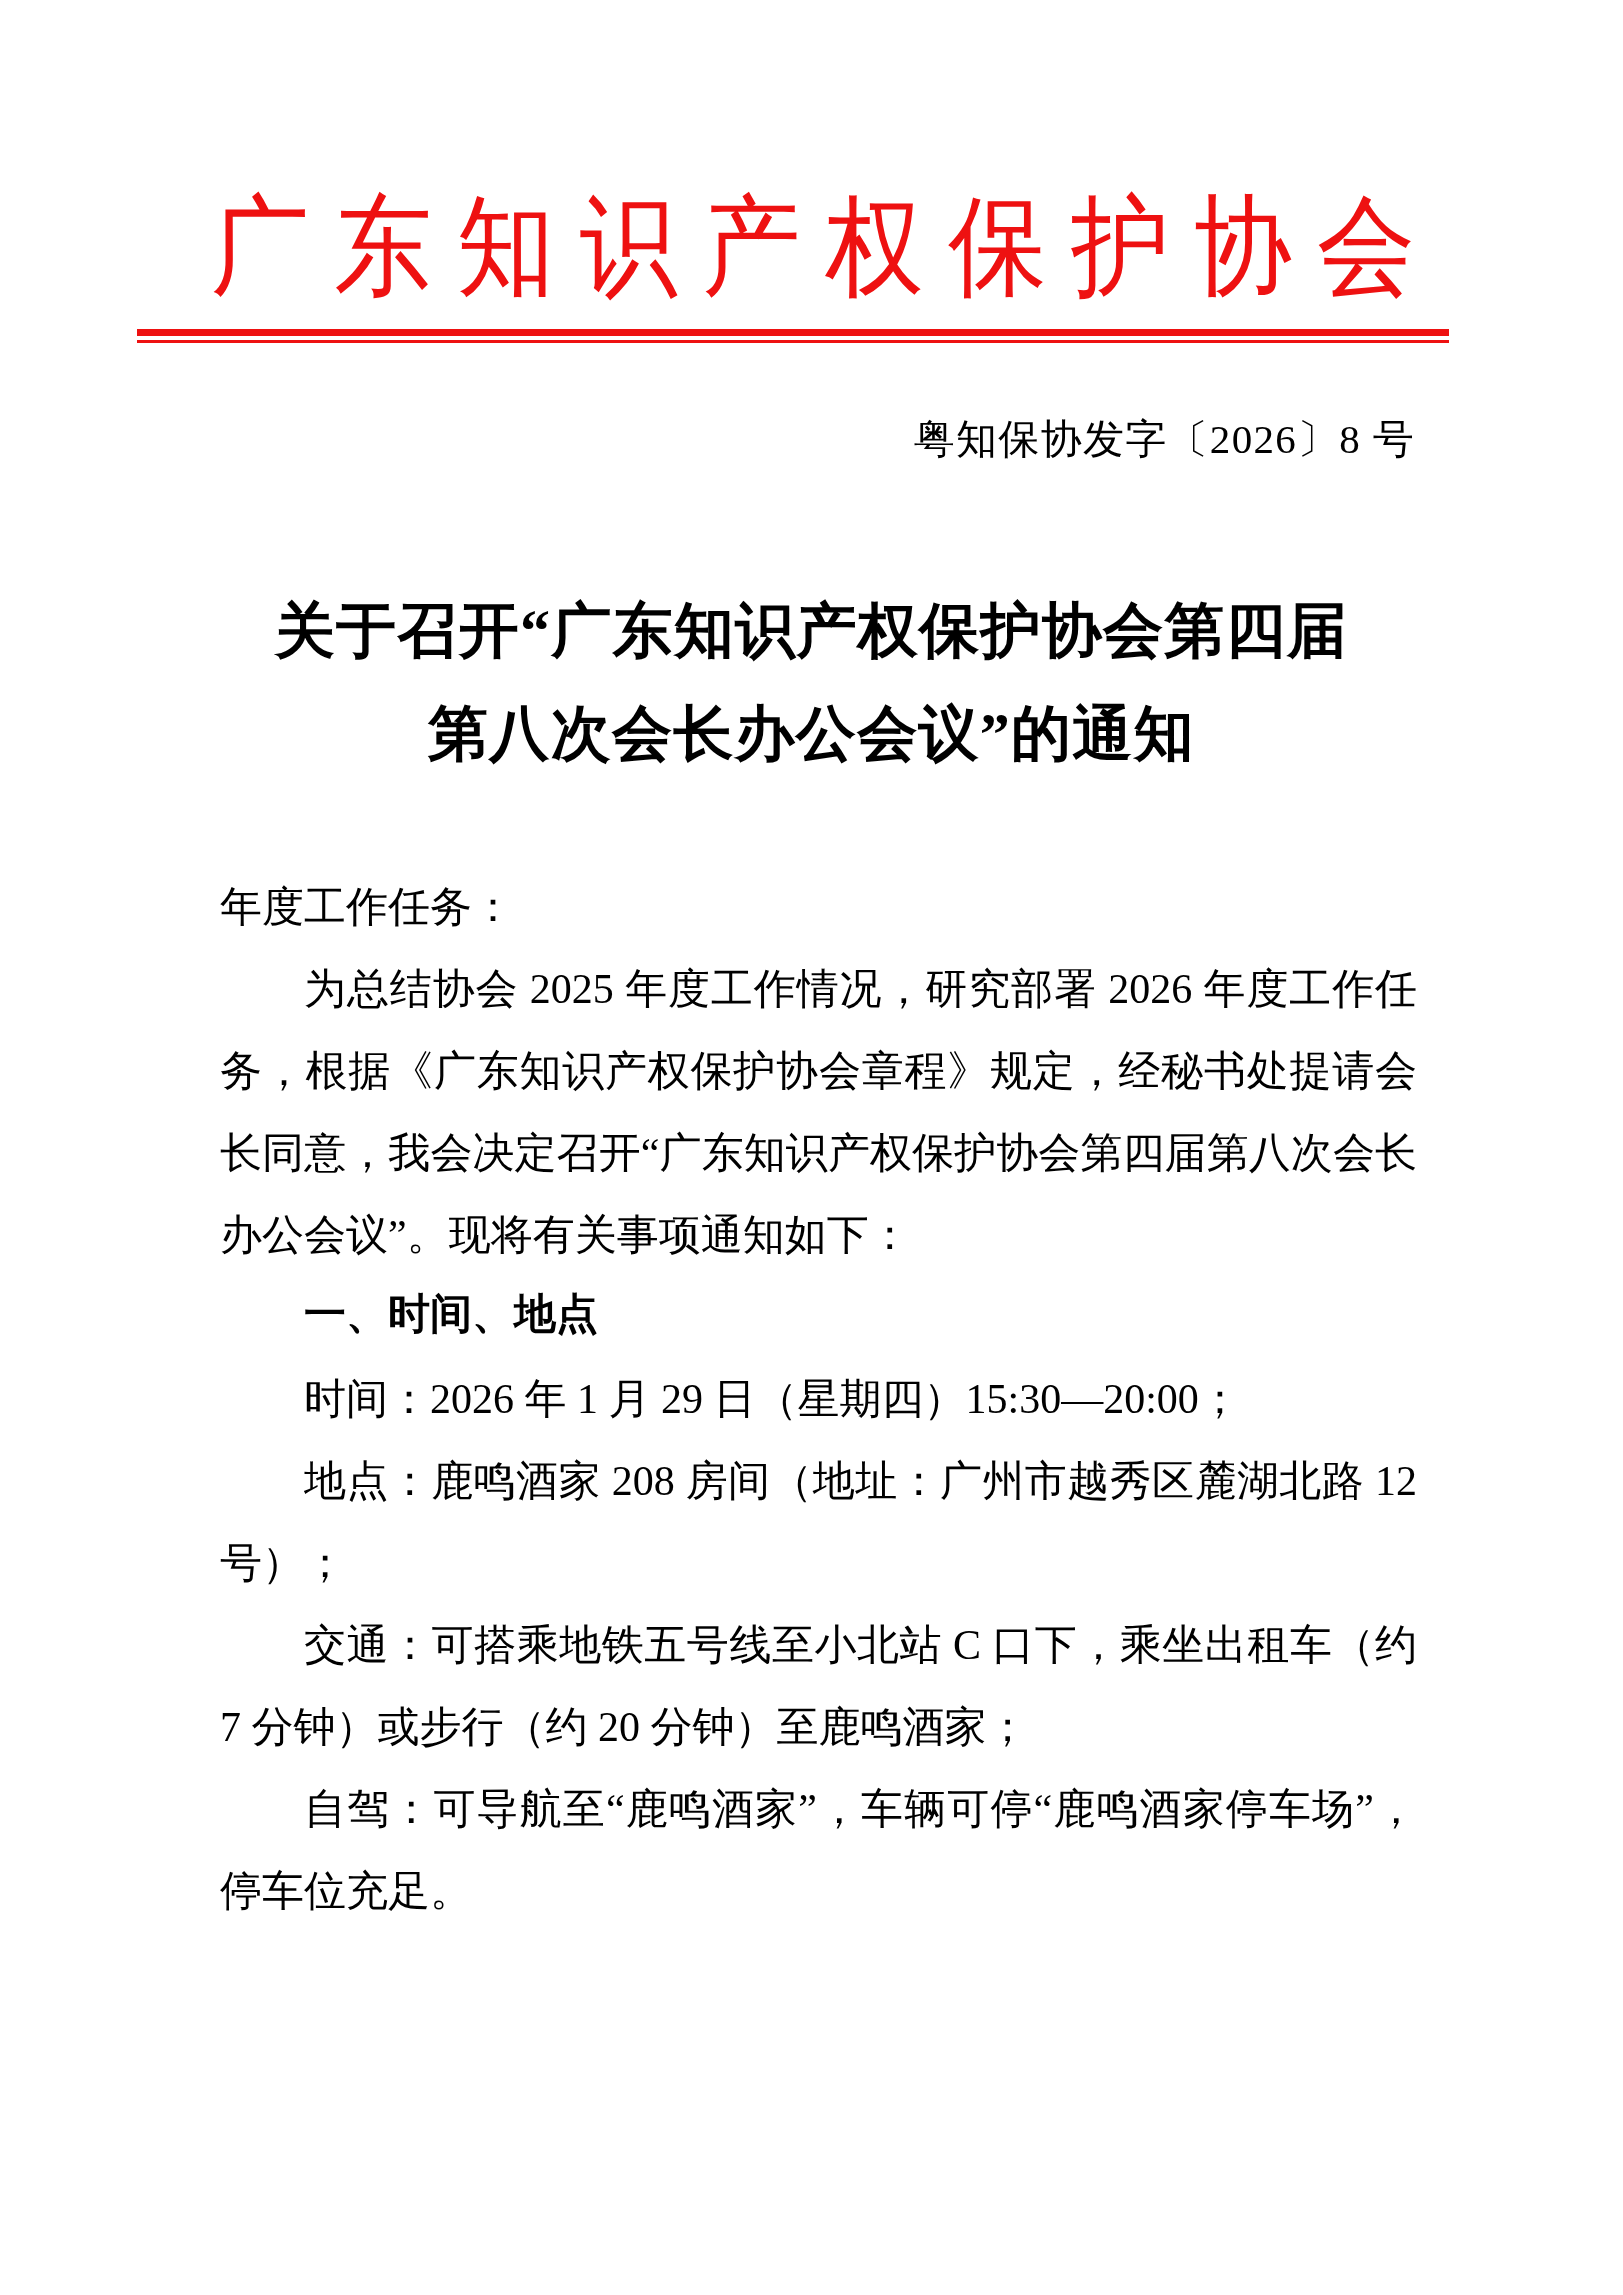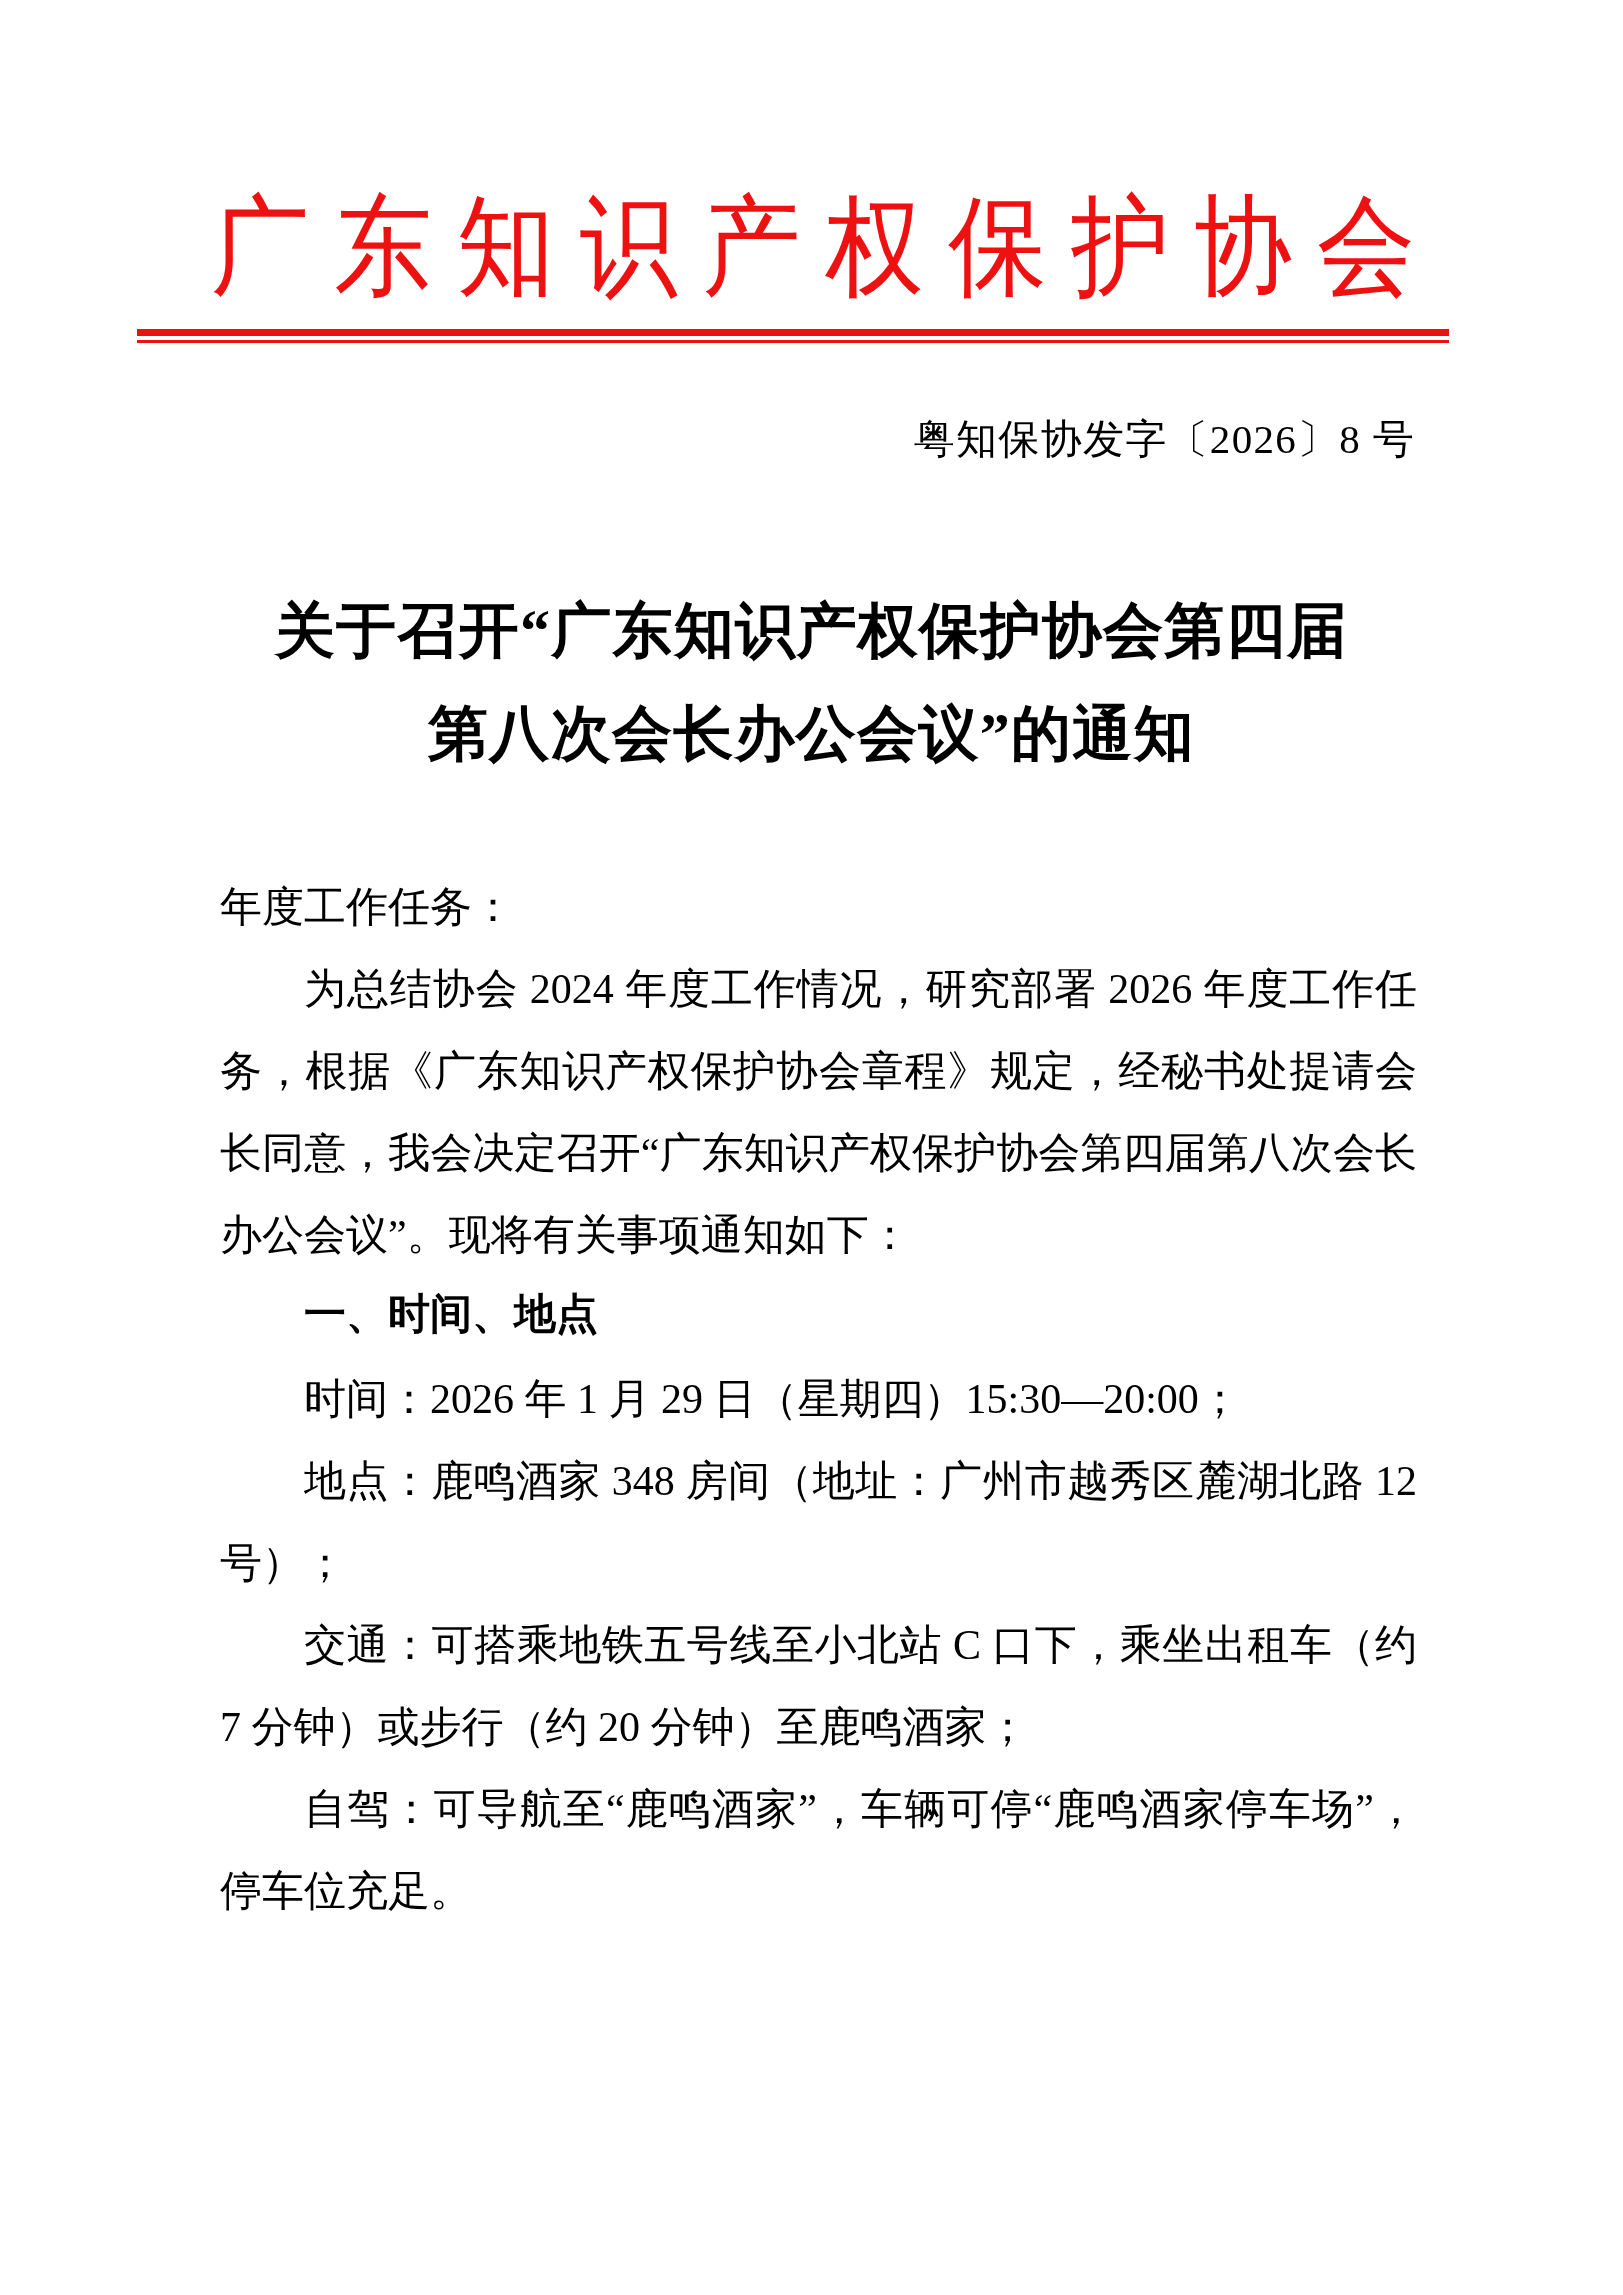--- a/index.html
+++ b/index.html
@@ -87,22 +87,22 @@
 
   <div class="doc-number">粤知保协发字〔2026〕8 号</div>
 
   <div class="notice-title">
     <div>关于召开“广东知识产权保护协会第四届</div>
     <div>第八次会长办公会议”的通知</div>
   </div>
 
   <div class="body-text">
     <p class="salutation">年度工作任务：</p>
-    <p>为总结协会 2024 年度工作情况，研究部署 2026 年度工作任务，根据《广东知识产权保护协会章程》规定，经秘书处提请会长同意，我会决定召开“广东知识产权保护协会第四届第八次会长办公会议”。现将有关事项通知如下：</p>
+    <p>为总结协会 2025 年度工作情况，研究部署 2026 年度工作任务，根据《广东知识产权保护协会章程》规定，经秘书处提请会长同意，我会决定召开“广东知识产权保护协会第四届第八次会长办公会议”。现将有关事项通知如下：</p>
     <p class="heading">一、时间、地点</p>
     <p>时间：2026 年 1 月 29 日（星期四）15:30—20:00；</p>
-    <p>地点：鹿鸣酒家 348 房间（地址：广州市越秀区麓湖北路 12 号）；</p>
+    <p>地点：鹿鸣酒家 208 房间（地址：广州市越秀区麓湖北路 12 号）；</p>
     <p>交通：可搭乘地铁五号线至小北站 C 口下，乘坐出租车（约 7 分钟）或步行（约 20 分钟）至鹿鸣酒家；</p>
     <p>自驾：可导航至“鹿鸣酒家”，车辆可停“鹿鸣酒家停车场”，停车位充足。</p>
   </div>
 
 </div>
 
 
 </body></html>

